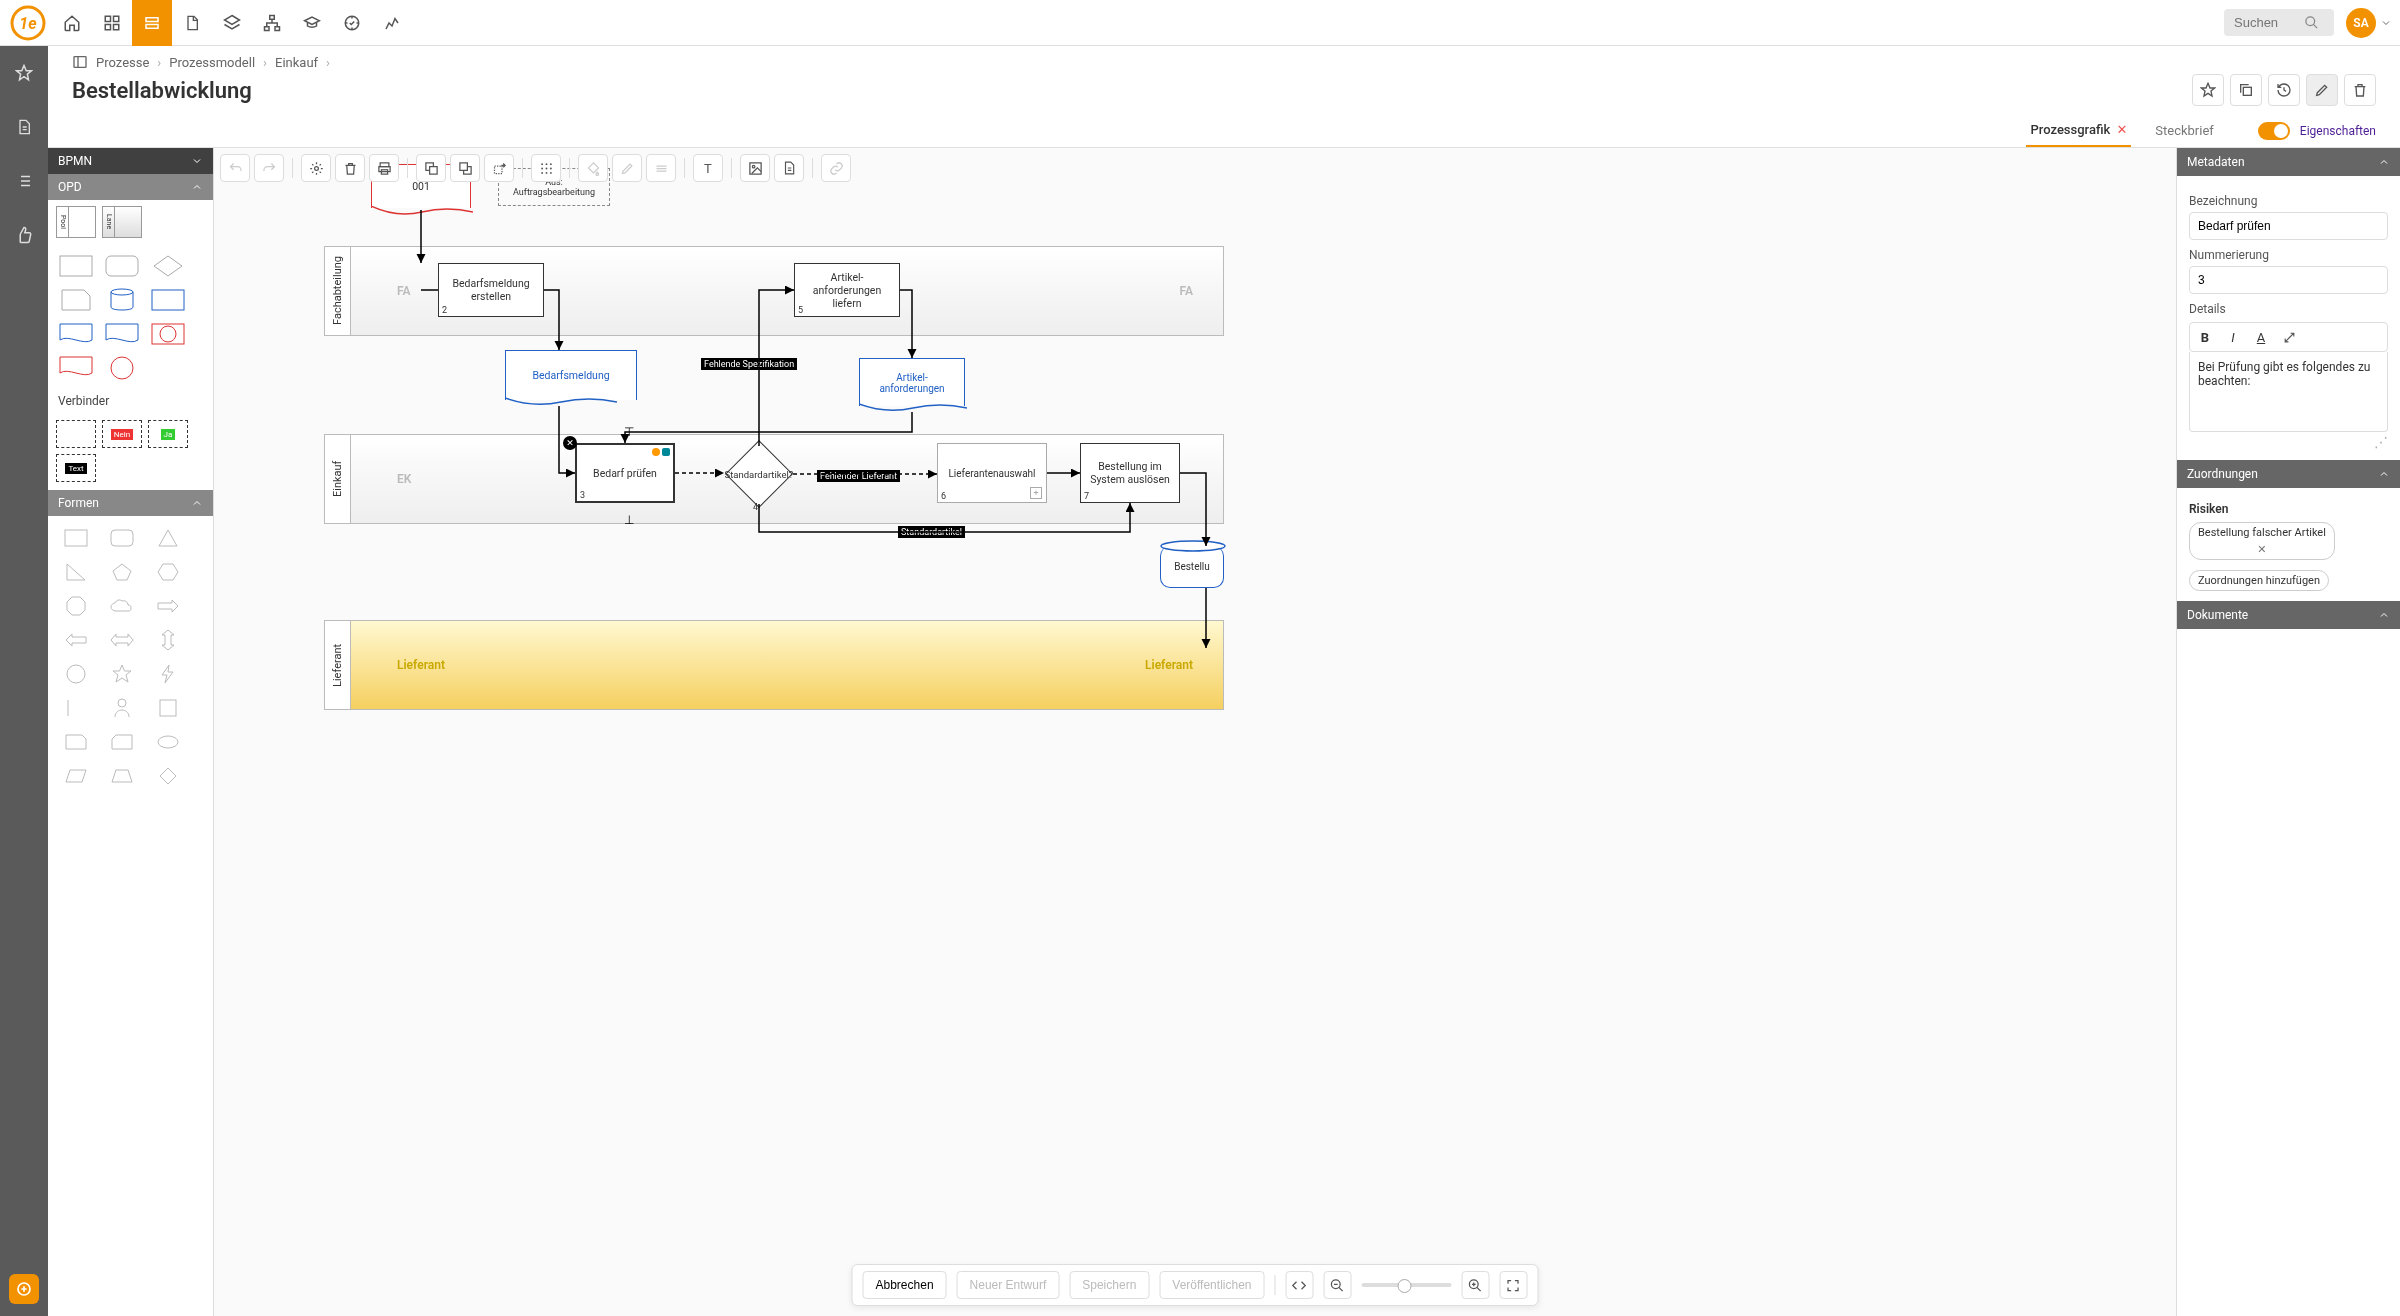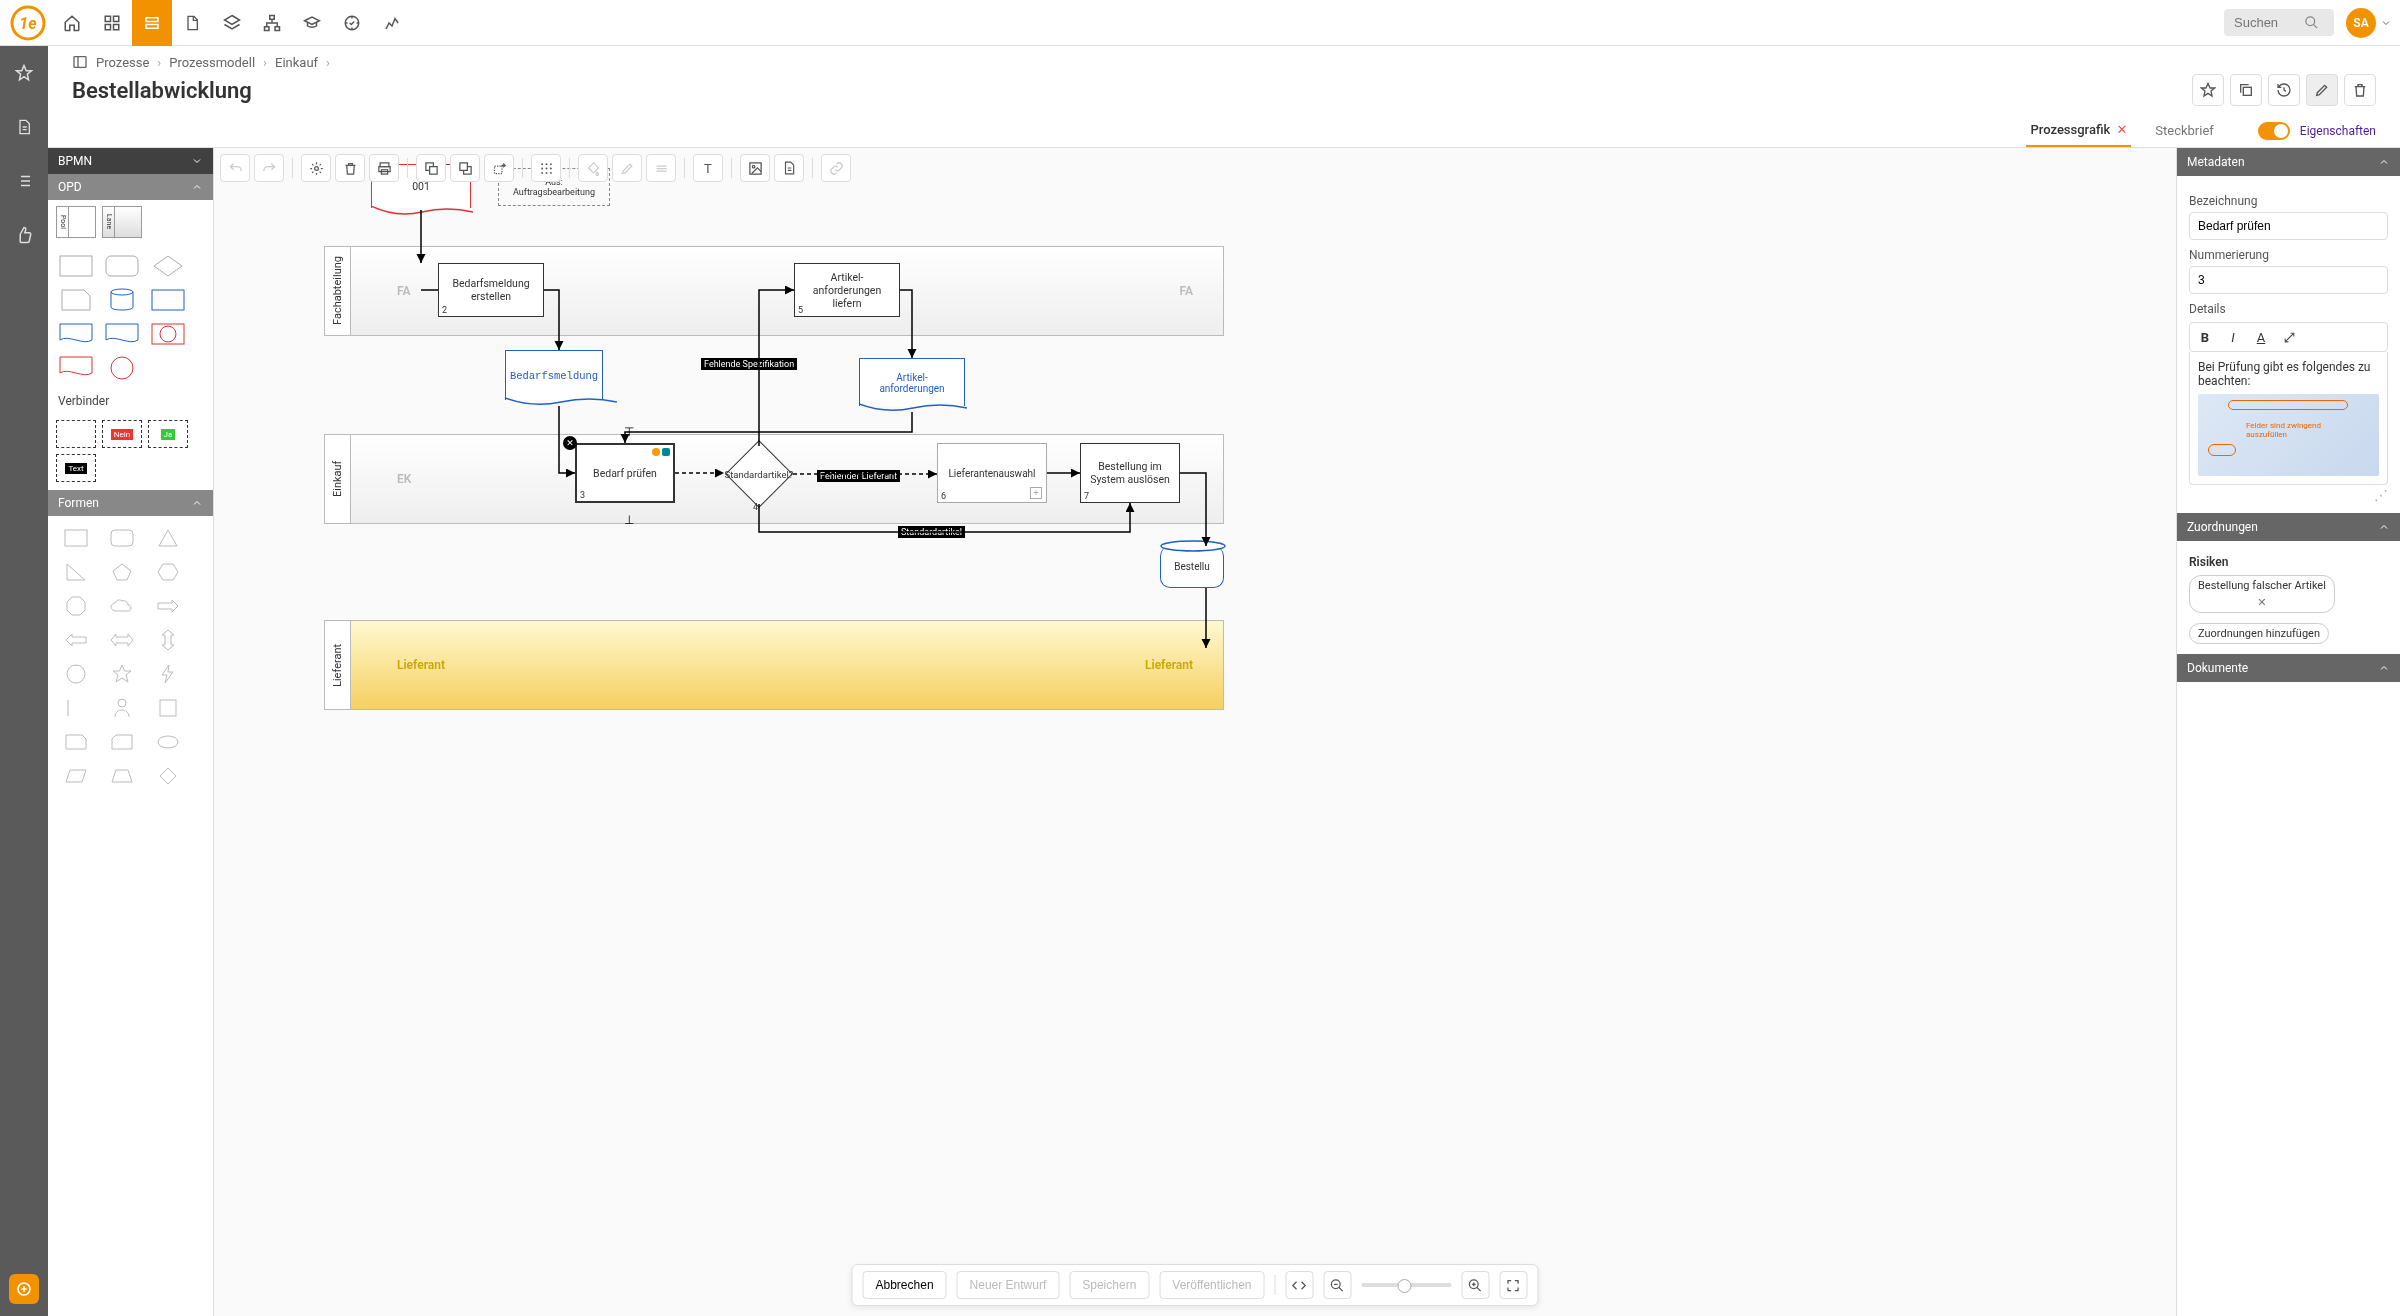--- a/index.html
+++ b/index.html
@@ -670,21 +670,21 @@
             <div class="node dashed-box" style="left:284px;top:-20px;width:112px;height:38px;flex-direction:column;">
               <span style="font-size:9px">Aus:</span>
               <span style="font-size:9px">Auftragsbearbeitung</span>
             </div>
 
             <div class="node" style="left:224px;top:75px;width:106px;height:54px;">
               <span>Bedarfsmeldung erstellen</span>
                 <span class="num">2</span>
             </div>
 
-            <div class="node doc-blue" style="left:291px;top:162px;width:98px;height:50px;border-bottom:none;font-family:Liberation Mono, monospace;">
+            <div class="node doc-blue" style="left:291px;top:162px;width:132px;height:50px;border-bottom:none;">
               <span>Bedarfsmeldung</span>
               <svg style="position:absolute;left:-1px;bottom:-8px;" width="112" height="12">
                   <path d="M0 2 Q28 12 56 6 Q84 0 112 6" fill="none" stroke="#2160c4" stroke-width="1.5"></path>
                 </svg>
             </div>
 
             <div class="node selected" style="left:361px;top:255px;width:100px;height:60px;">
               <span>Bedarf prüfen</span>
                 <span class="num">3</span>
               <div class="dots">
@@ -822,25 +822,20 @@
               <div class="rb" style="font-style:italic">I</div>
               <div class="rb" style="text-decoration:underline">A</div>
               <div class="rb">
                   <svg width="13" height="13" viewBox="0 0 24 24" fill="none" stroke="#555" stroke-width="2">
                     <path d="M14 4h6v6M20 4l-8 8M10 20H4v-6M4 20l8-8"></path>
                   </svg>
                 </div>
             </div>
             <div class="rte-body">
               <div>Bei Prüfung gibt es folgendes zu beachten:</div>
-              <div class="img-ph">
-                <div class="hl" style="left:30px;top:6px;width:120px;height:10px;border-radius:10px"></div>
-                <div class="hl" style="left:10px;top:50px;width:28px;height:12px;border-radius:10px"></div>
-                <div class="hl-txt" style="left:48px;top:28px;width:90px">Felder sind zwingend auszufüllen</div>
-              </div>
             </div>
             <div style="text-align:right;color:#aaa;font-size:14px;margin-top:2px">⋰</div>
           </div>
           <div class="sec-hd">
               <span>Zuordnungen</span>
               <svg width="12" height="12" viewBox="0 0 24 24" fill="none" stroke="currentColor" stroke-width="2">
                 <path d="M6 15l6-6 6 6"></path>
               </svg>
             </div>
           <div class="sec-body">

